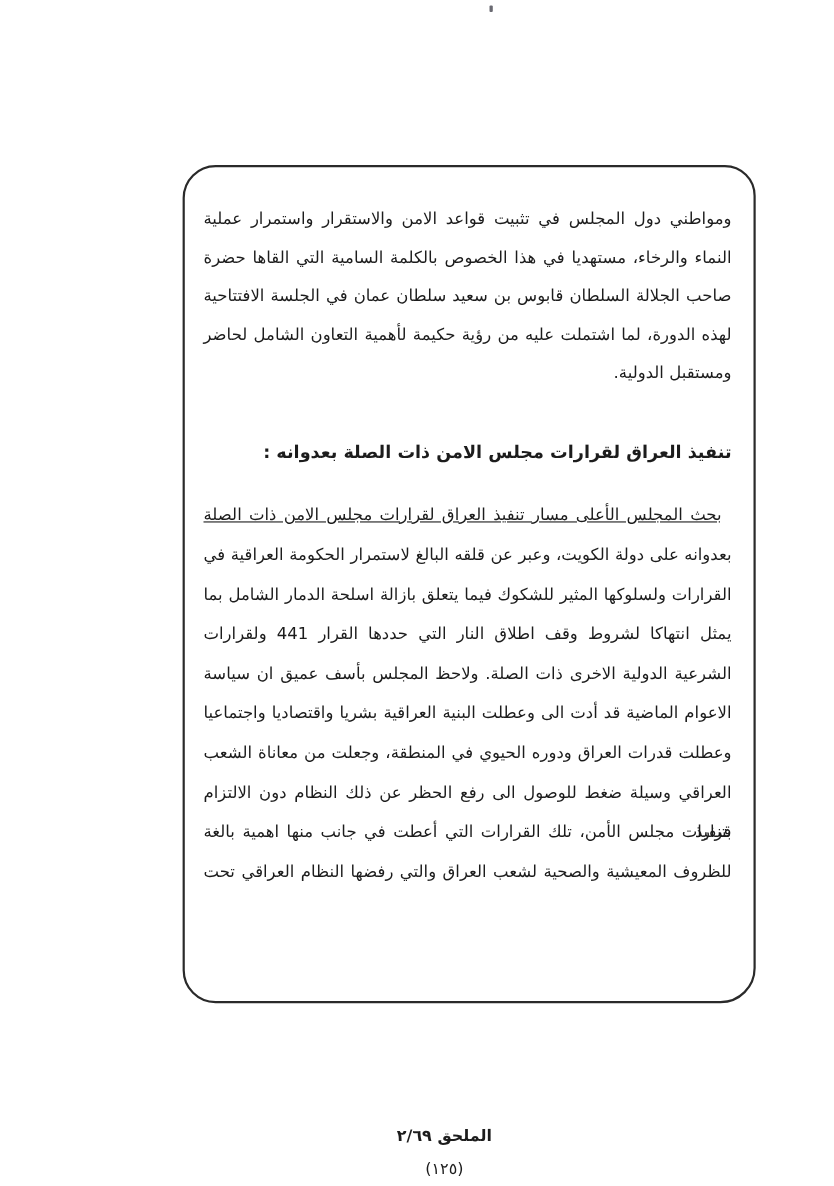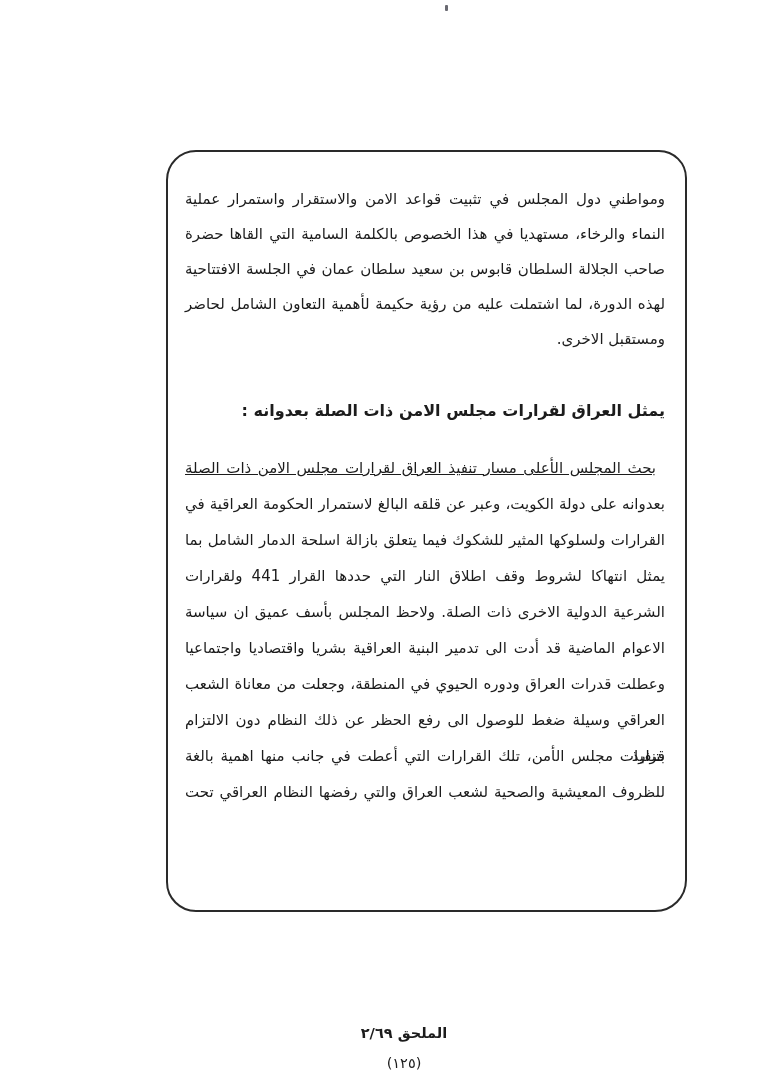--- a/index.html
+++ b/index.html
@@ -105,32 +105,32 @@
 
   <div class="artifact-dot"></div>
 
   <div class="frame">
 
     <div class="text-block intro-paragraph">
         <div class="line">ومواطني دول المجلس في تثبيت قواعد الامن والاستقرار واستمرار عملية</div>
         <div class="line">النماء والرخاء، مستهديا في هذا الخصوص بالكلمة السامية التي القاها حضرة</div>
         <div class="line">صاحب الجلالة السلطان قابوس بن سعيد سلطان عمان في الجلسة الافتتاحية</div>
         <div class="line">لهذه الدورة، لما اشتملت عليه من رؤية حكيمة لأهمية التعاون الشامل لحاضر</div>
-        <div class="line">ومستقبل الاخرى.</div>
+        <div class="line">ومستقبل الدولية.</div>
       </div>
 
-    <div class="section-heading">يمثل العراق لقرارات مجلس الامن ذات الصلة بعدوانه :</div>
+    <div class="section-heading">تنفيذ العراق لقرارات مجلس الامن ذات الصلة بعدوانه :</div>
 
     <div class="text-block body-paragraph">
         <div class="line">بحث المجلس الأعلى مسار تنفيذ العراق لقرارات مجلس الامن ذات الصلة</div>
         <div class="line">بعدوانه على دولة الكويت، وعبر عن قلقه البالغ لاستمرار الحكومة العراقية في</div>
         <div class="line">القرارات ولسلوكها المثير للشكوك فيما يتعلق بازالة اسلحة الدمار الشامل بما</div>
         <div class="line">يمثل انتهاكا لشروط وقف اطلاق النار التي حددها القرار 441 ولقرارات</div>
         <div class="line">الشرعية الدولية الاخرى ذات الصلة. ولاحظ المجلس بأسف عميق ان سياسة</div>
-        <div class="line">الاعوام الماضية قد أدت الى تدمير البنية العراقية بشريا واقتصاديا واجتماعيا</div>
+        <div class="line">الاعوام الماضية قد أدت الى وعطلت البنية العراقية بشريا واقتصاديا واجتماعيا</div>
         <div class="line">وعطلت قدرات العراق ودوره الحيوي في المنطقة، وجعلت من معاناة الشعب</div>
         <div class="line">العراقي وسيلة ضغط للوصول الى رفع الحظر عن ذلك النظام دون الالتزام بتنفيذ</div>
         <div class="line">قرارات مجلس الأمن، تلك القرارات التي أعطت في جانب منها اهمية بالغة</div>
         <div class="line">للظروف المعيشية والصحية لشعب العراق والتي رفضها النظام العراقي تحت</div>
       </div>
 
   </div>
 
   <div class="footer">
     <div class="footer-inner">

